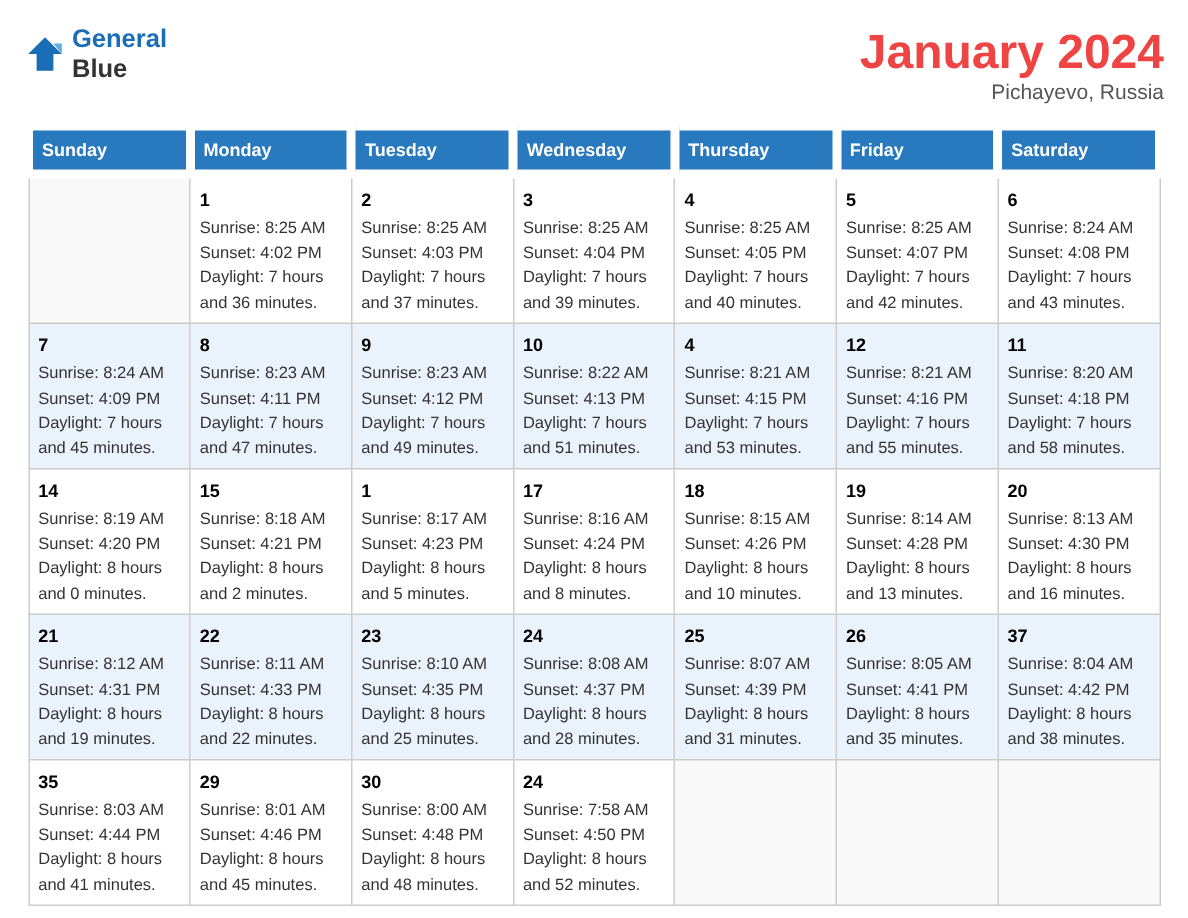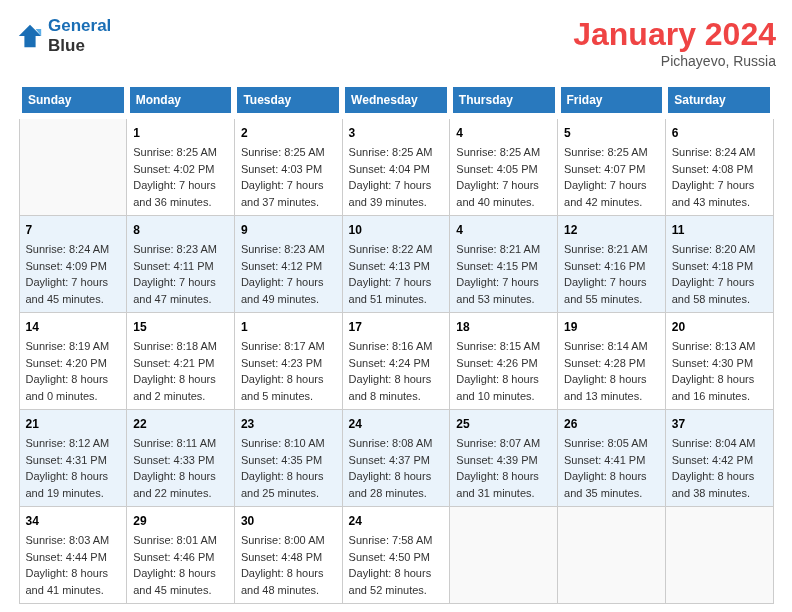--- a/index.html
+++ b/index.html
@@ -230,21 +230,21 @@
           <span class="day-num">26</span>
           <div class="day-info">Sunrise: 8:05 AM<br>Sunset: 4:41 PM<br>Daylight: 8 hours<br>and 35 minutes.</div>
         </td>
         <td>
           <span class="day-num">37</span>
           <div class="day-info">Sunrise: 8:04 AM<br>Sunset: 4:42 PM<br>Daylight: 8 hours<br>and 38 minutes.</div>
         </td>
       </tr>
       <tr>
         <td>
-          <span class="day-num">34</span>
+          <span class="day-num">35</span>
           <div class="day-info">Sunrise: 8:03 AM<br>Sunset: 4:44 PM<br>Daylight: 8 hours<br>and 41 minutes.</div>
         </td>
         <td>
           <span class="day-num">29</span>
           <div class="day-info">Sunrise: 8:01 AM<br>Sunset: 4:46 PM<br>Daylight: 8 hours<br>and 45 minutes.</div>
         </td>
         <td>
           <span class="day-num">30</span>
           <div class="day-info">Sunrise: 8:00 AM<br>Sunset: 4:48 PM<br>Daylight: 8 hours<br>and 48 minutes.</div>
         </td>

